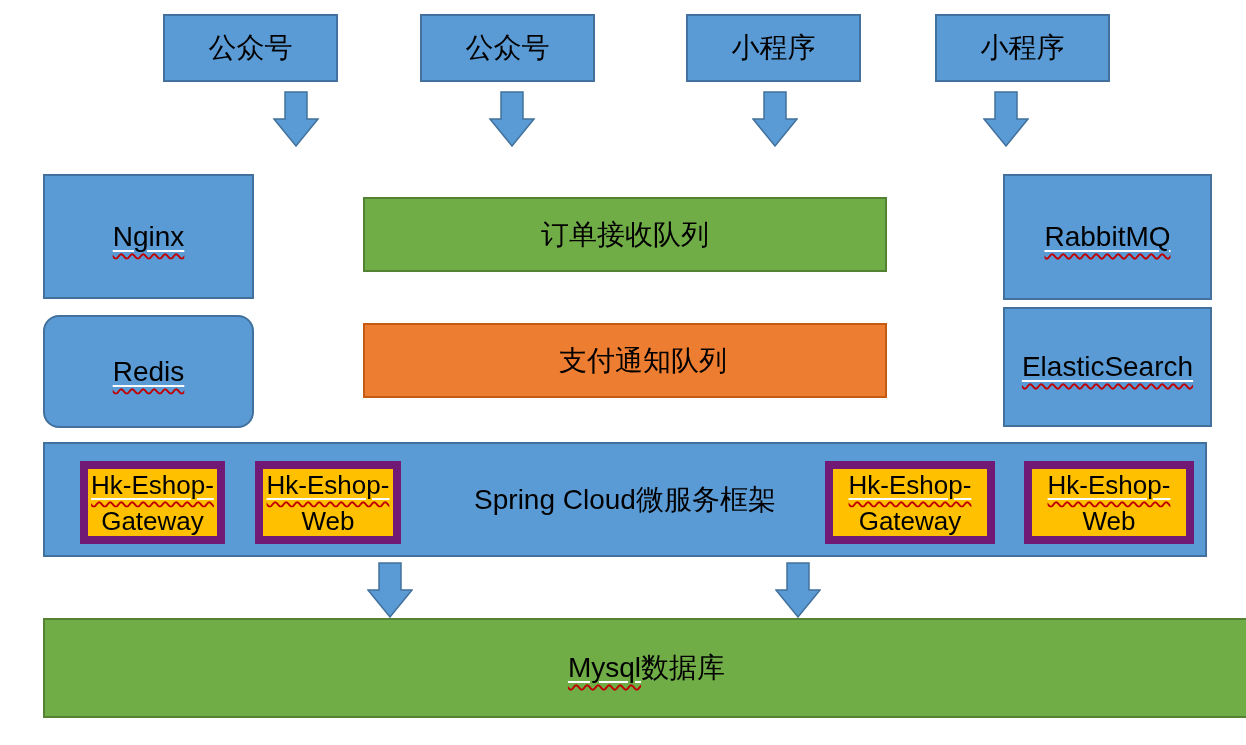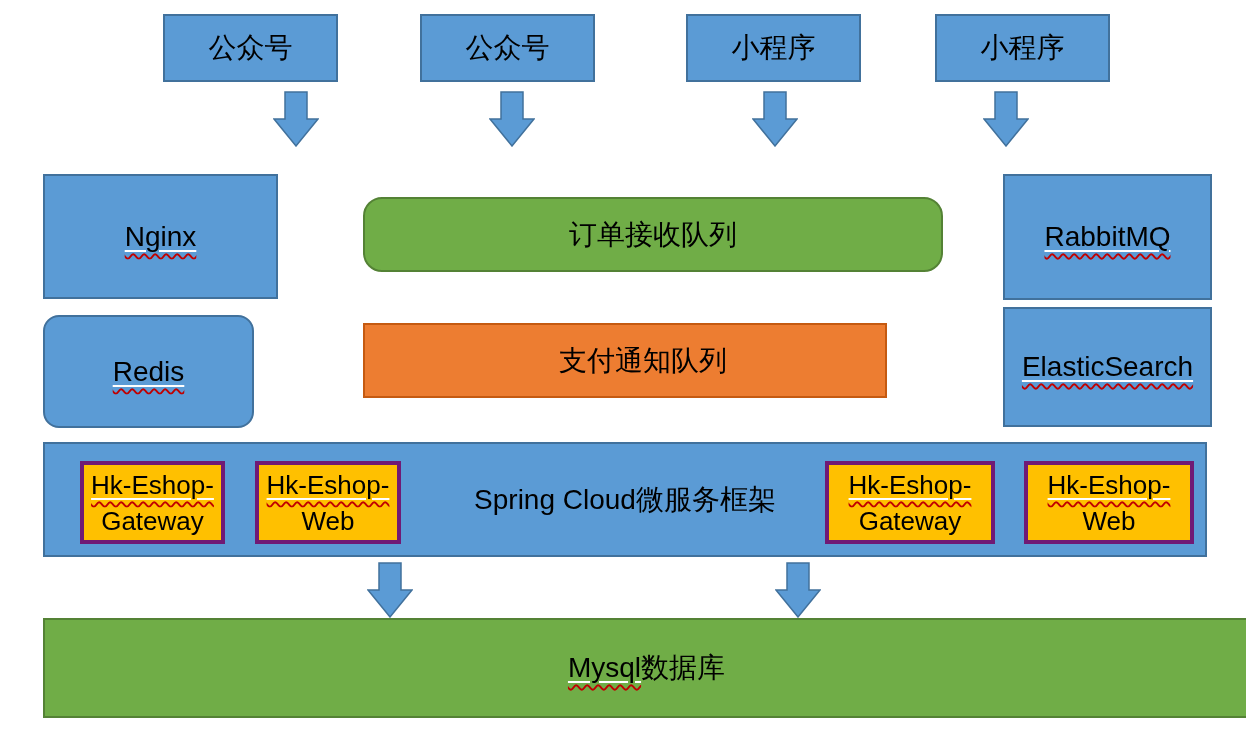--- a/index.html
+++ b/index.html
@@ -5,21 +5,21 @@
   html,body{margin:0;padding:0;background:#fff;}
   #stage{
     position:relative;width:1246px;height:745px;background:#ffffff;overflow:hidden;
     font-family:"Liberation Sans","DejaVu Sans",sans-serif;color:#000000;
   }
   .box{position:absolute;display:flex;align-items:center;justify-content:center;
        box-sizing:border-box;text-align:center;}
   .blue  {background:#5b9bd5;border:2px solid #41719c;}
   .green {background:#70ad47;border:2px solid #548235;}
   .orange{background:#ed7d31;border:2px solid #c55a11;}
-  .yellow{background:#ffc000;border:4px solid #701a75;}
+  .yellow{background:#ffc000;border:8px solid #701a75;}
   .fs28{font-size:28px;}
   .client{left:0;top:14px;width:175px;height:68px;}
   .arrow{position:absolute;width:46px;height:56px;}
   
   .spell{text-decoration-line:underline;text-decoration-style:wavy;
          text-decoration-color:#c00000;text-decoration-thickness:1.5px;
          text-underline-offset:7px;}
   .uline{text-decoration-line:underline;text-decoration-style:solid;
          text-decoration-color:#ffffff;text-decoration-thickness:2px;
          text-underline-offset:4px;}
@@ -51,28 +51,28 @@
   <svg class="arrow" style="left:489px;top:91px;" viewBox="0 0 46 56">
     <polygon points="12,1 34,1 34,28 45,28 23,55 1,28 12,28" fill="#5b9bd5" stroke="#41719c" stroke-width="1.5"></polygon>
   </svg>
   <svg class="arrow" style="left:752px;top:91px;" viewBox="0 0 46 56">
     <polygon points="12,1 34,1 34,28 45,28 23,55 1,28 12,28" fill="#5b9bd5" stroke="#41719c" stroke-width="1.5"></polygon>
   </svg>
   <svg class="arrow" style="left:983px;top:91px;" viewBox="0 0 46 56">
     <polygon points="12,1 34,1 34,28 45,28 23,55 1,28 12,28" fill="#5b9bd5" stroke="#41719c" stroke-width="1.5"></polygon>
   </svg>
 
-  <div class="box blue fs28" style="left:43px;top:174px;width:235px;height:125px;">
+  <div class="box blue fs28" style="left:43px;top:174px;width:211px;height:125px;">
     <span class="spell"><span class="uline">Nginx</span></span>
   </div>
   <div class="box blue fs28" style="left:43px;top:315px;width:211px;height:113px;border-radius:16px;">
     <span class="spell"><span class="uline">Redis</span></span>
   </div>
 
-  <div class="box green fs28" style="left:363px;top:197px;width:580px;height:75px;border-radius:19px;">
+  <div class="box green fs28" style="left:363px;top:197px;width:524px;height:75px;">
     <span>订单接收队列</span>
   </div>
   <div class="box orange fs28" style="left:363px;top:323px;width:524px;height:75px;padding-left:36px;">
     <span>支付通知队列</span>
   </div>
 
   <div class="box blue fs28" style="left:1003px;top:174px;width:209px;height:126px;">
     <span class="spell"><span class="uline">RabbitMQ</span></span>
   </div>
   <div class="box blue fs28" style="left:1003px;top:307px;width:209px;height:120px;">

